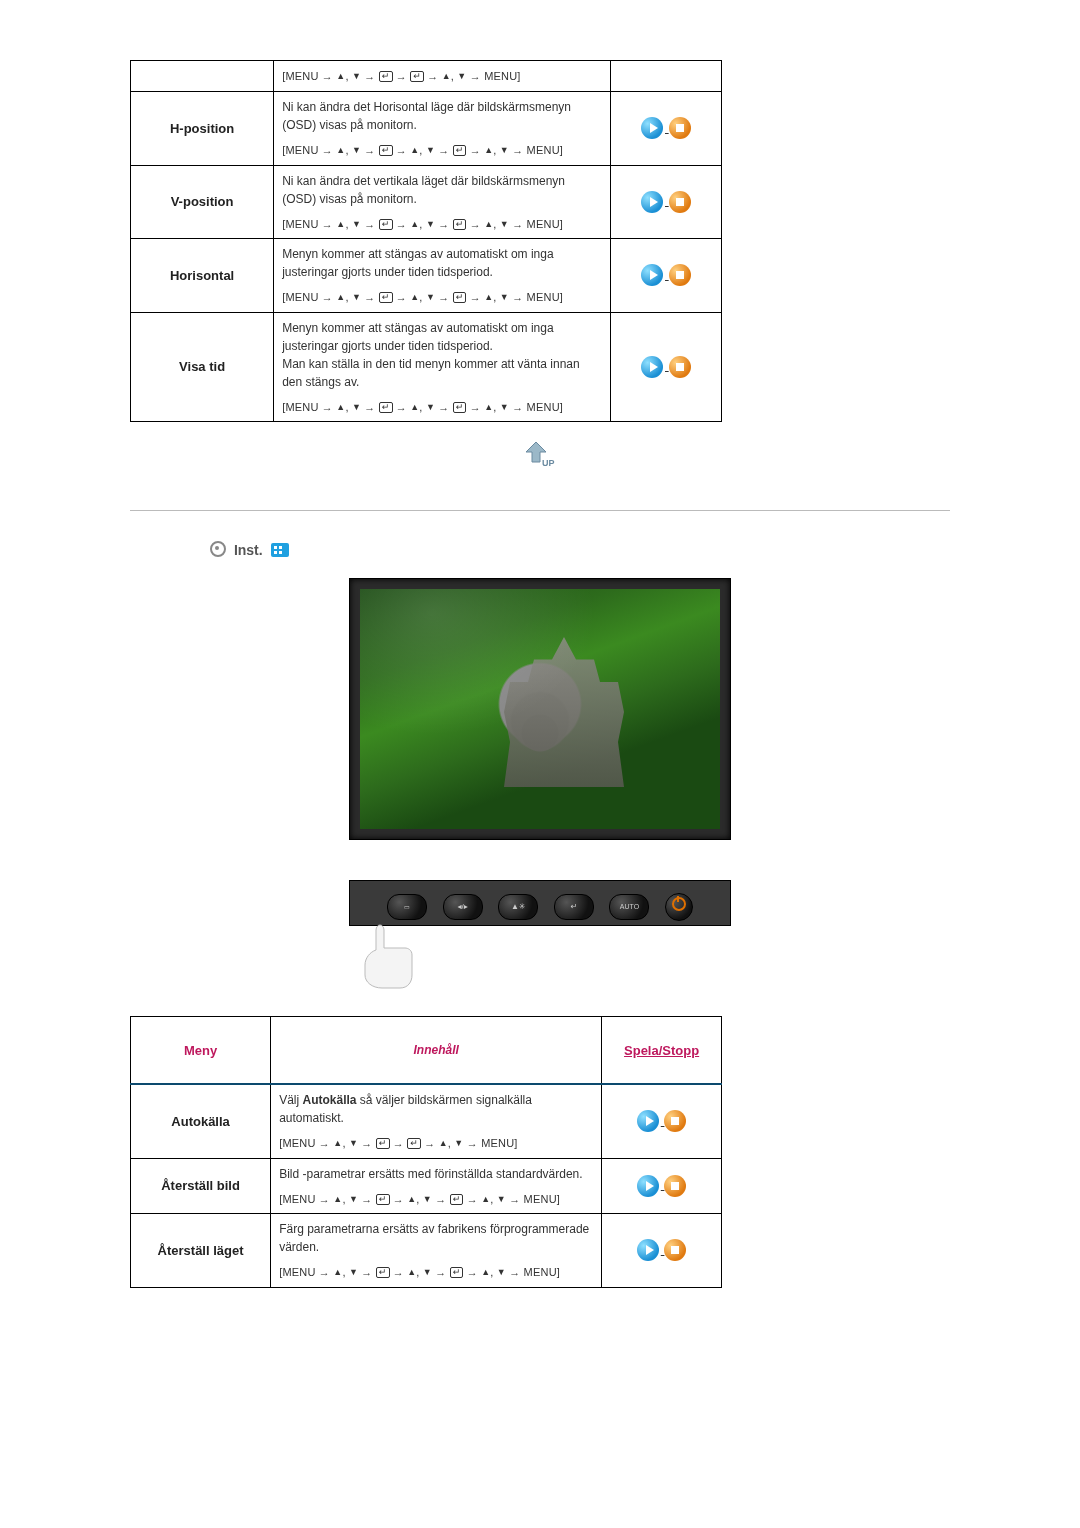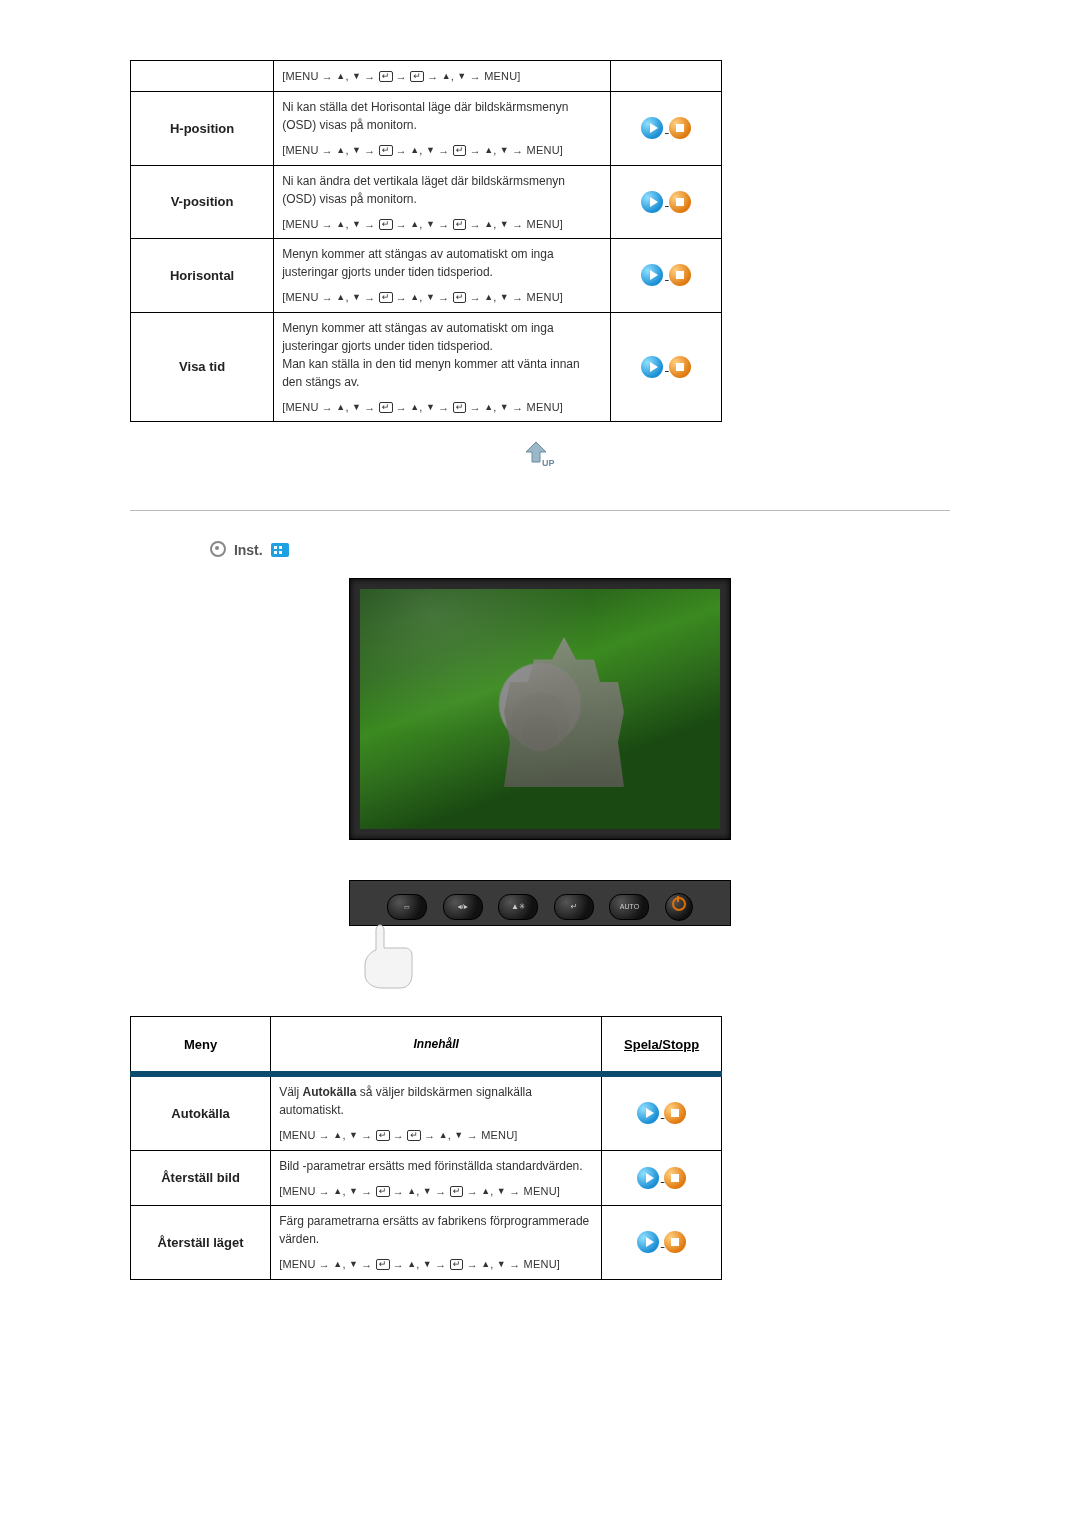--- a/index.html
+++ b/index.html
@@ -26,25 +26,25 @@
   table.menu-table td {
     border-left: 1px solid #000;
     border-right: 1px solid #000;
     padding: 6px 8px;
     vertical-align: middle;
   }
   table.menu-table tr.sep td {
     border-bottom: 1px solid #000;
   }
   table.menu-table tr.head td {
-    border-bottom: 6px solid #0c4a6e;
+    border-bottom: 2px solid #0c4a6e;
     text-align: center;
     font-weight: bold;
-    color: #000000;
-    padding: 18px 8px;
+    color: #be185d;
+    padding: 24px 8px;
   }
   .col-label {
     width: 140px;
     text-align: center;
     font-weight: bold;
     color: #222;
     margin-left: 12px;
   }
   .col-content {
     width: 370px;
@@ -259,21 +259,21 @@
       <td class="col-label"></td>
       <td class="col-content">
         <span class="nav-seq">[MENU → <span class="tri">▲</span>, <span class="tri">▼</span> → <span class="ent">↵</span> → <span class="ent">↵</span> → <span class="tri">▲</span>, <span class="tri">▼</span> → MENU]</span>
       </td>
       <td class="col-play"></td>
     </tr>
 
     <tr class="sep">
       <td class="col-label">H-position</td>
       <td class="col-content">
-        <span>Ni kan ställa det Horisontal läge där bildskärmsmenyn (OSD) visas på monitorn.</span>
+        <span>Ni kan ändra det Horisontal läge där bildskärmsmenyn (OSD) visas på monitorn.</span>
         <div class="nav-seq">[MENU → <span class="tri">▲</span>, <span class="tri">▼</span> → <span class="ent">↵</span> → <span class="tri">▲</span>, <span class="tri">▼</span> → <span class="ent">↵</span> → <span class="tri">▲</span>, <span class="tri">▼</span> → MENU]</div>
       </td>
       <td class="col-play">
         <span class="play-stop">
           <span class="btn play"></span>
           <span class="btn stop"></span>
         </span>
       </td>
     </tr>
 

